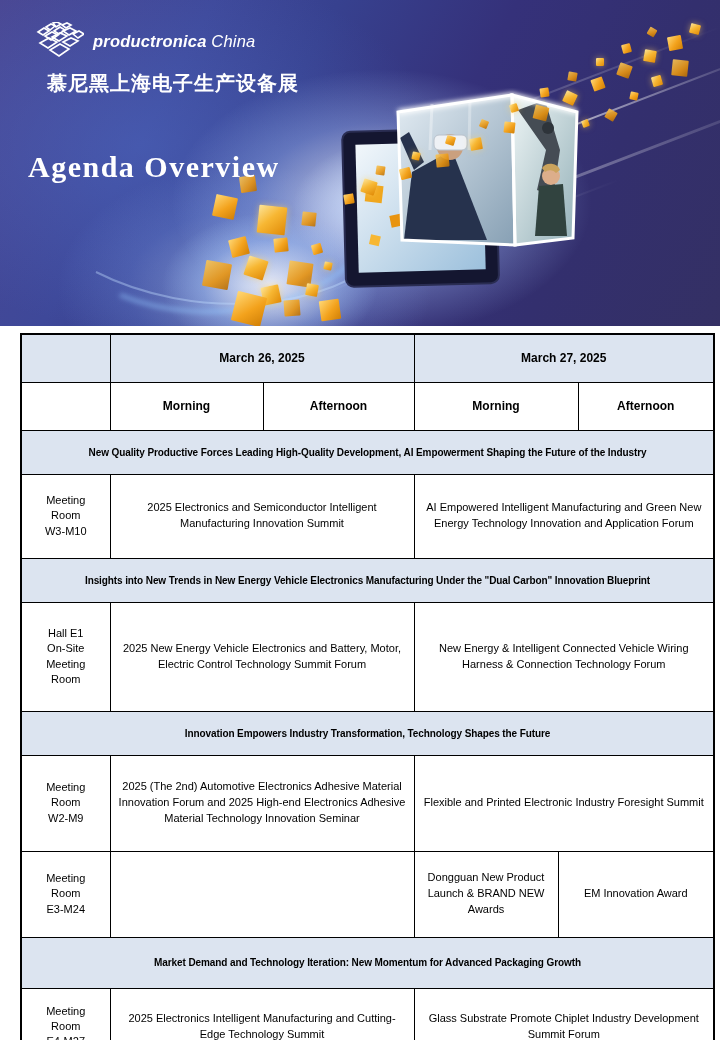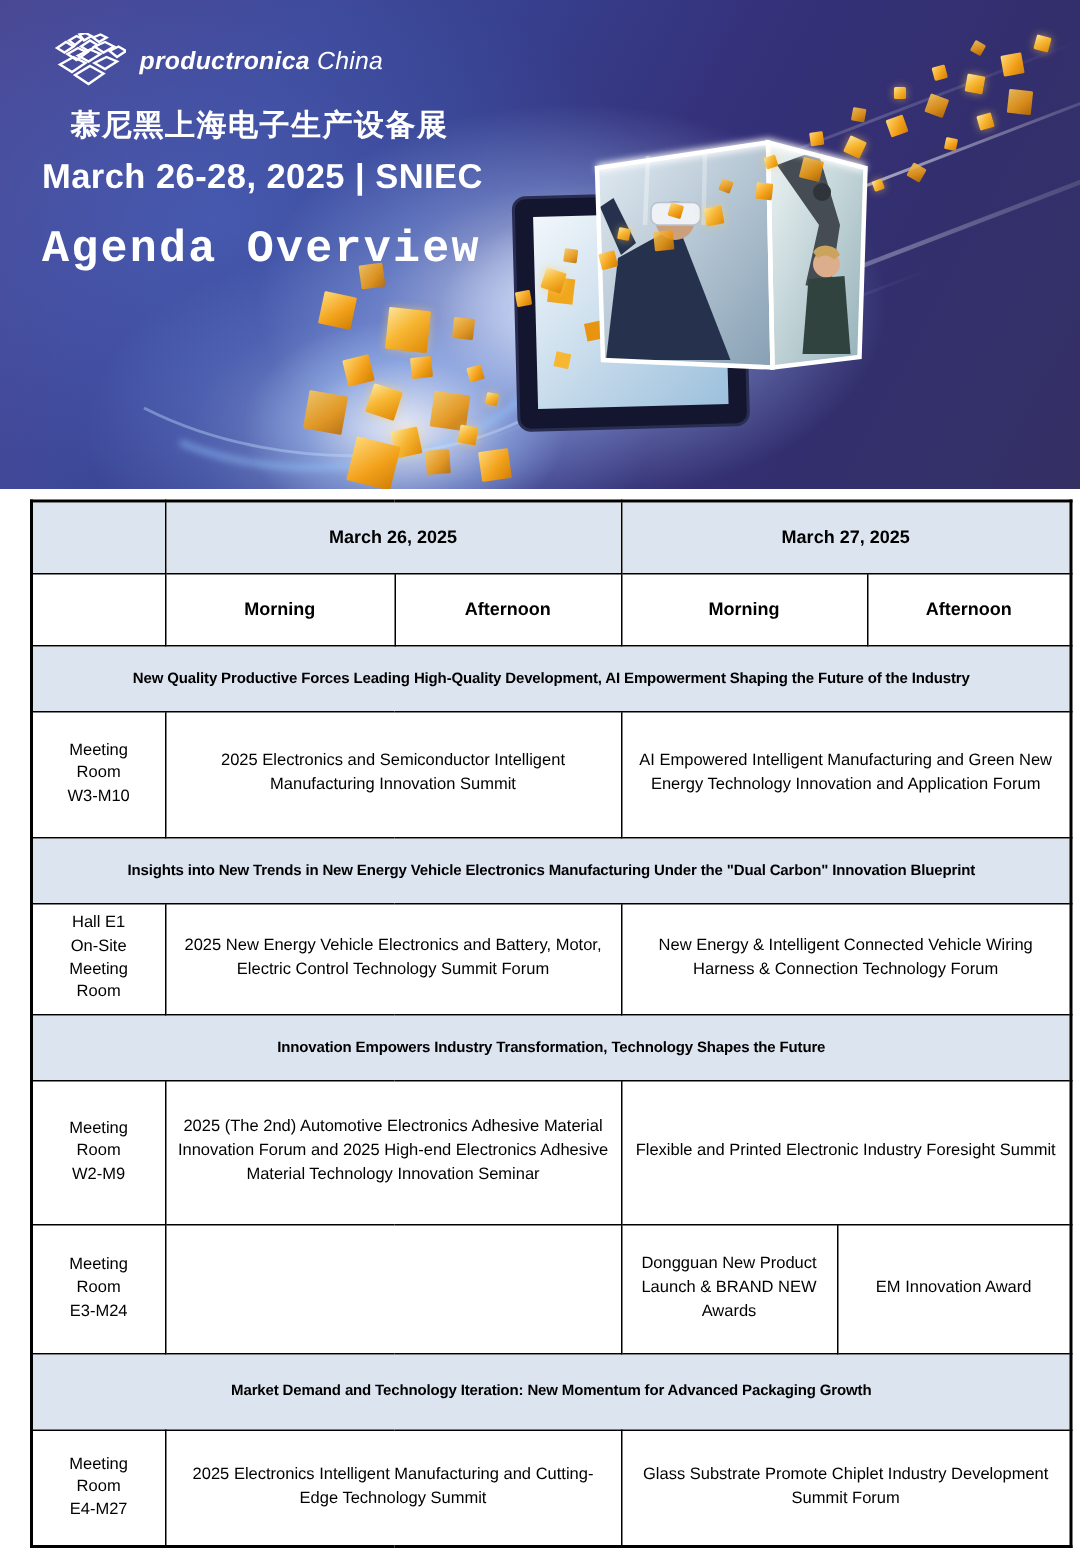--- a/index.html
+++ b/index.html
@@ -34,37 +34,37 @@
   .g1{background:linear-gradient(135deg,#ffd876 0%,#f3a21c 55%,#d07f06 100%);}
   .g2{background:linear-gradient(135deg,#fce49a 0%,#f7b733 45%,#e08a07 100%);box-shadow:0 0 6px rgba(255,205,95,.55);}
   .g3{background:linear-gradient(135deg,#f8c65a 0%,#e89410 60%,#b96e04 100%);opacity:.9;}
 
   .banner-text{position:absolute;z-index:6;color:#ffffff;left:28px;}
   .logo-row{top:22px;left:32px;display:flex;align-items:center;gap:9px;font-style:italic;}
   .logo-word{font-size:16.5px;letter-spacing:.2px;white-space:nowrap;}
   .logo-word b{font-weight:700;}
   .cn-line{top:70px;left:30px;font-size:20px;font-weight:700;letter-spacing:1px;font-family:"DejaVu Sans",sans-serif;margin-left:17px;}
   .date-line{top:104px;font-size:23px;font-weight:700;letter-spacing:.3px;}
-  .title-line{top:150px;font-size:30px;font-weight:700;letter-spacing:1.5px;font-family:Liberation Mono, monospace;}
+  .title-line{top:150px;font-size:30px;font-weight:700;letter-spacing:1.5px;font-family:Liberation Serif, serif;}
 
   
   .agenda-wrap{position:absolute;left:20px;top:333px;}
   table.agenda{border-collapse:collapse;table-layout:fixed;width:693px;border:2px solid #000;padding-left:44px;}
   .agenda td{border:1px solid #000;text-align:center;vertical-align:middle;color:#000;padding:2px 7px;overflow:hidden;}
   .c-day{background:#dce4f0;font-weight:700;font-size:12px;}
   .c-sub{background:#ffffff;font-weight:700;font-size:12px;}
   .c-section{background:#dce4f0;font-weight:700;font-size:10px;letter-spacing:-.1px;padding:2px 4px;}
   .c-room{font-size:11px;line-height:1.4;white-space:pre-line;padding:2px 4px;}
   .c-event{font-size:11px;line-height:1.45;}
   tr.r-date{height:48px;}
   tr.r-sub{height:48px;}
   tr.r-sec{height:44px;}
   tr.r-sec4{height:51px;}
   tr.r-w3{height:84px;}
-  tr.r-e1{height:74px;}
+  tr.r-e1{height:109px;}
   tr.r-w2{height:96px;}
   tr.r-e3{height:86px;}
   tr.r-e4{height:78px;}
 </style>
 </head>
 <body>
 
 <header class="banner">
   <div class="streak st1"></div>
   <div class="streak st2"></div>
@@ -187,21 +187,20 @@
         <polygon points="20,15 28,11 35,14 27,19"></polygon>
         <polygon points="31,9 38,6 44,9 37,13"></polygon>
         <polygon points="18,28 28,22 37,27 27,34"></polygon>
         <polygon points="31,20 39,16 46,19 38,24"></polygon>
         <polygon points="41,12 47,9 52,12 46,16"></polygon>
       </g>
     </svg>
     <span class="logo-word"><b>productronica</b> <span>China</span></span>
   </div>
   <div class="banner-text cn-line">慕尼黑上海电子生产设备展</div>
-  <div class="banner-text date-line">March 26-28, 2025 | SNIEC</div>
   <div class="banner-text title-line">Agenda Overview</div>
 </header>
 
 <main class="agenda-wrap">
   <table class="agenda">
     <colgroup>
       <col style="width:89px">
         <col style="width:153px">
         <col style="width:151px">
       <col style="width:144px">

